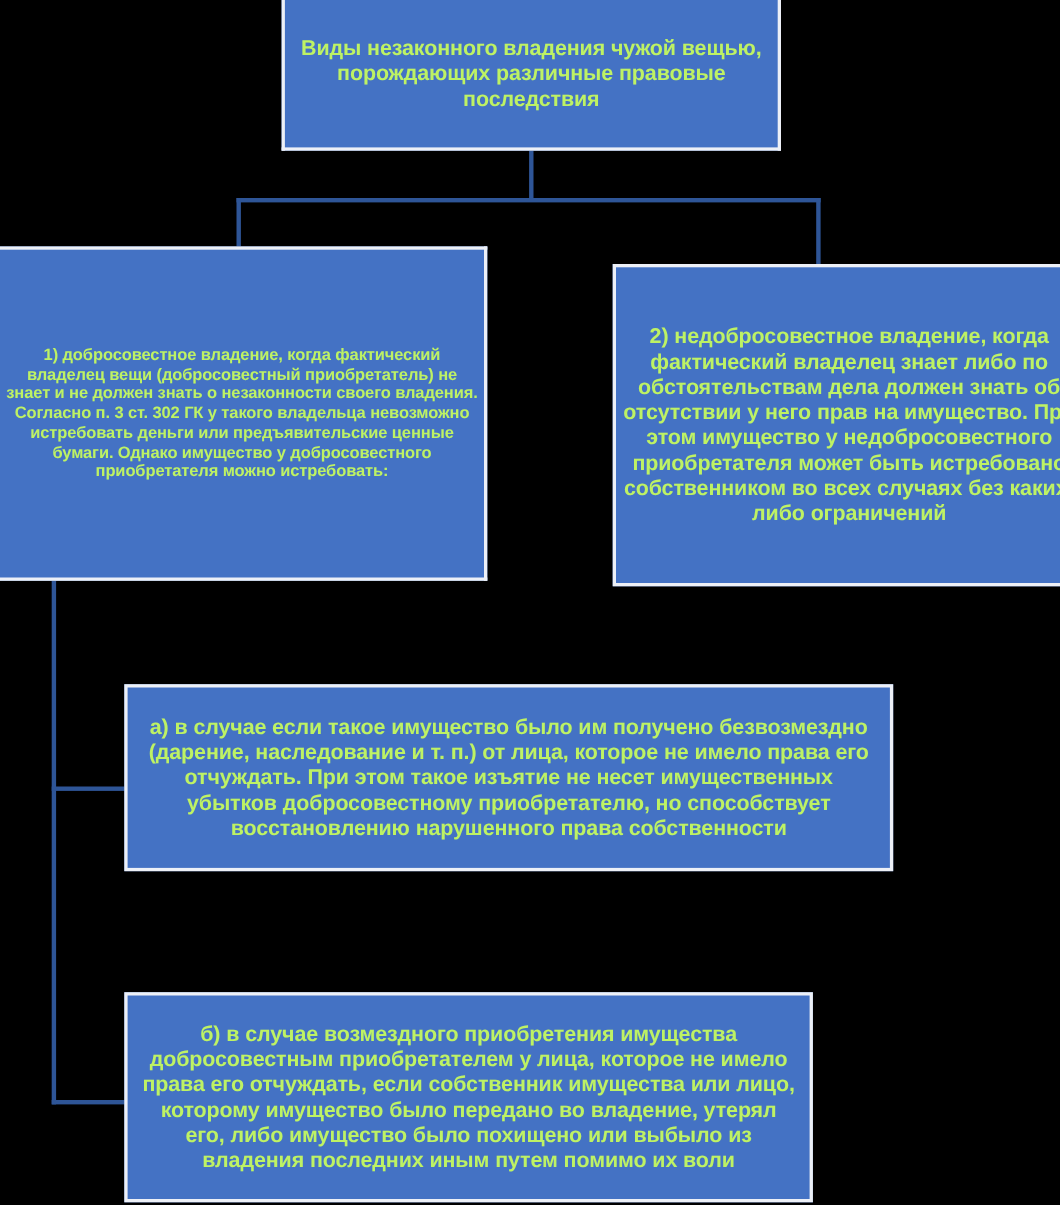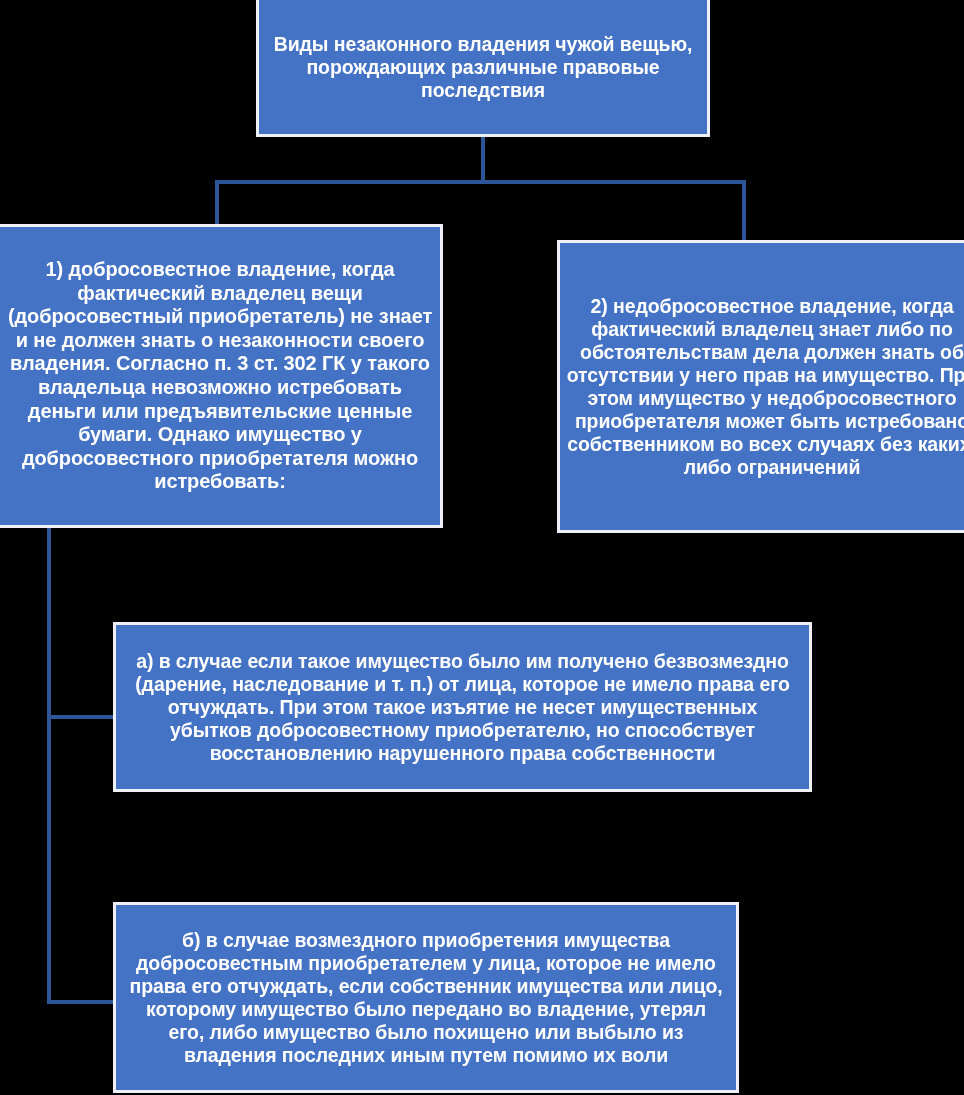--- a/index.html
+++ b/index.html
@@ -21,21 +21,21 @@
     top: 0;
     width: 964px;
     height: 1095px;
     background: #000000;
   }
   .node {
     position: absolute;
     box-sizing: border-box;
     background: #4472C4;
     border: 3px solid #EDF0F7;
-    color: #ffffff;
+    color: #bef264;
     display: flex;
     align-items: center;
     justify-content: center;
     text-align: center;
     font-weight: bold;
     line-height: 1.18;
     letter-spacing: -0.1px;
     z-index: 3;
     -webkit-font-smoothing: antialiased;
   }
@@ -51,21 +51,21 @@
     left: 256px;  top: 0px;
     width: 454px; height: 137px;
     font-size: 19.5px;
     border-top: none;
   }
   #node-root .txt { padding: 0 14px; }
 
   #node-good-faith {
     left: 0px;   top: 224px;
     width: 443px; height: 304px;
-    font-size: 20px;
+    font-size: 15px;
     border-left: none;
   }
   #node-good-faith .txt { padding: 0 3px; }
 
   #node-bad-faith {
     left: 528px;  top: 240px;
     width: 430px; height: 293px;
     font-size: 19.5px;
     margin-left: 29px;
   }

